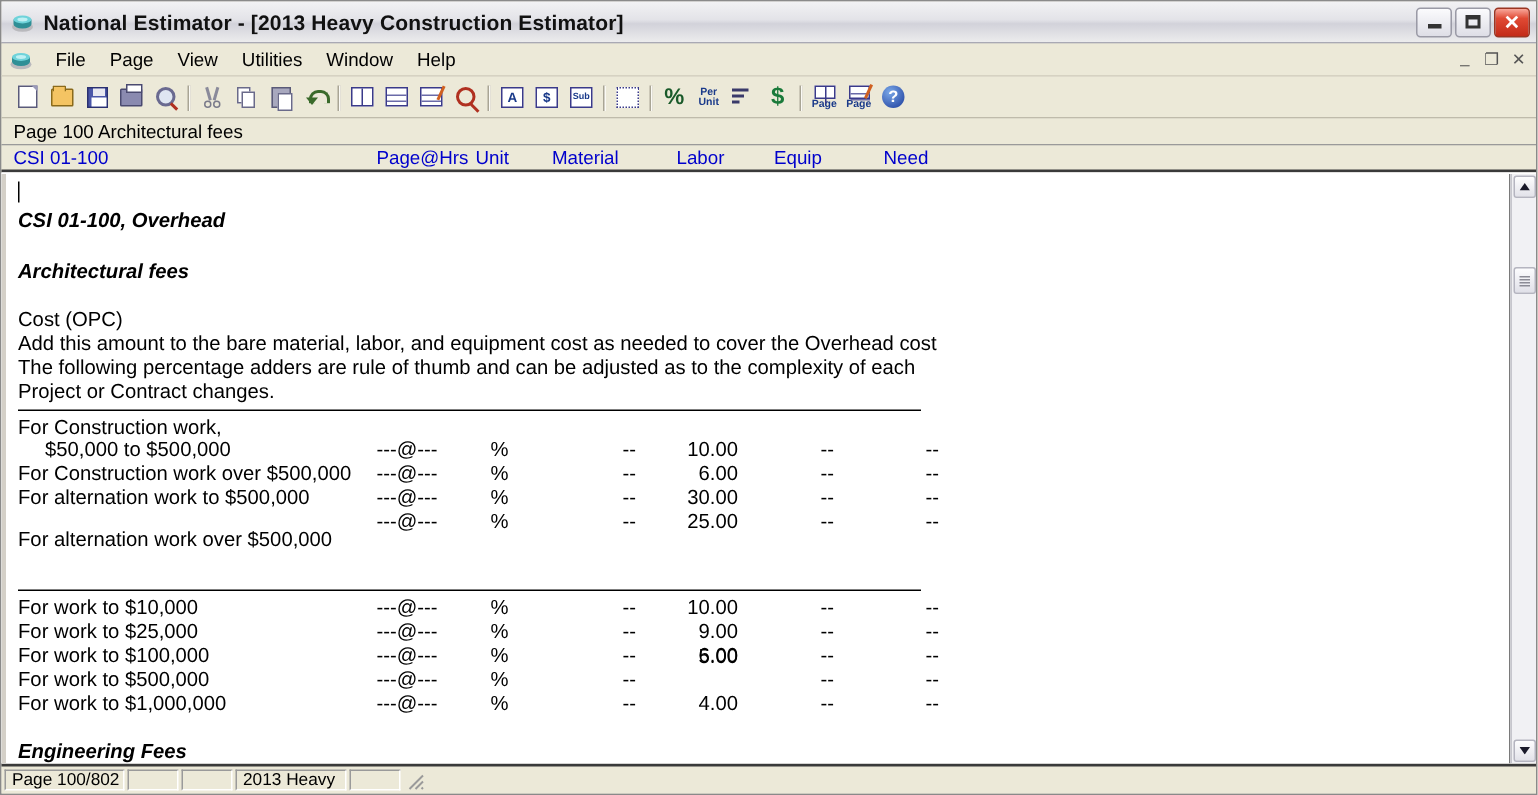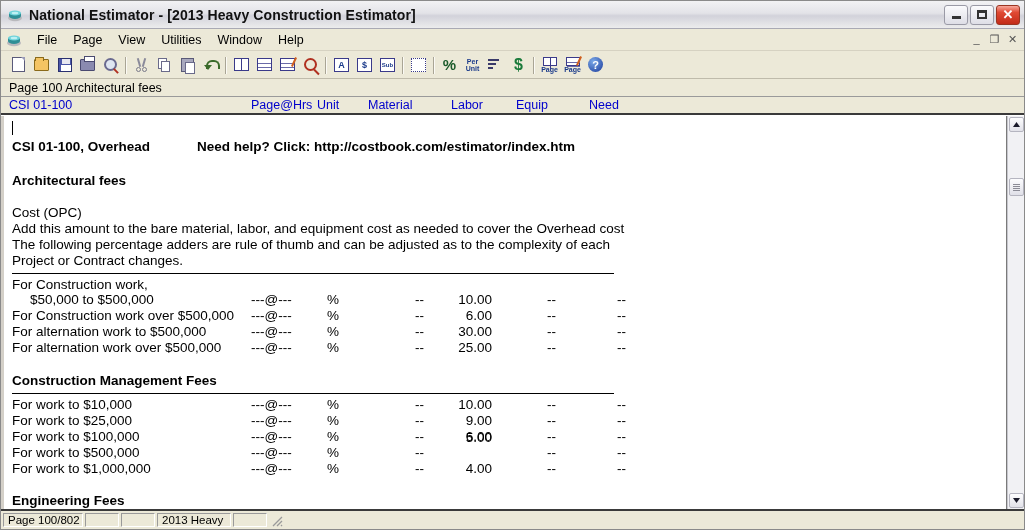--- a/index.html
+++ b/index.html
@@ -127,21 +127,21 @@
   .doc::before {
     content:""; position:absolute; left:-3px; top:0; bottom:0; width:1px; background:#808080;
   }
   .caret {
     position: absolute; left: 8px; top: 5px; width: 1px; height: 14px; background: #000;
   }
   .line {
     position: absolute; left: 8px; white-space: nowrap;
     font-size: 13.5px; color: #000; line-height: 15px;
   }
-  .bold { font-weight: bold; }
+  .bold { font-weight: bold; font-style: italic; }
   .hr {
     position: absolute; left: 8px; height: 1px; background: #000;
   }
   .cell { position: absolute; font-size: 13.5px; color: #000; white-space: nowrap; }
   .cell.r { text-align: right; }
 
   
   .vscroll {
     flex: 0 0 17px; width: 17px;
     background: #f1f1f4;
@@ -393,21 +393,20 @@
     <span class="ch" style="left:450px">Labor</span>
     <span class="ch" style="left:515px">Equip</span>
     <span class="ch" style="left:588px">Need</span>
   </div>
 
   <div class="docwrap">
     <div class="doc">
       <div class="caret"></div>
 
       <div class="line bold" style="top:23px">CSI 01-100, Overhead</div>
-      <div class="line bold" style="top:23px;left:193px">Need help? Click: http://costbook.com/estimator/index.htm</div>
 
       <div class="line bold" style="top:57px">Architectural fees</div>
 
       <div class="line" style="top:89px">Cost (OPC)</div>
       <div class="line" style="top:105px">Add this amount to the bare material, labor, and equipment cost as needed to cover the Overhead cost</div>
       <div class="line" style="top:137px">Project or Contract changes.</div>
       <div class="line" style="top:121px">The following percentage adders are rule of thumb and can be adjusted as to the complexity of each</div>
 
       <div class="hr" style="top:157px;width:602px"></div>
 
@@ -437,30 +436,29 @@
         <span class="cell" style="left:8px;top:208px">For alternation work to $500,000</span>
         <span class="cell" style="left:247px;top:208px">---@---</span>
         <span class="cell" style="left:323px;top:208px">%</span>
         <span class="cell r" style="left:390px;top:208px;width:30px">--</span>
         <span class="cell r" style="left:440px;top:208px;width:48px">30.00</span>
         <span class="cell r" style="left:522px;top:208px;width:30px">--</span>
         <span class="cell r" style="left:592px;top:208px;width:30px">--</span>
       </div>
 
       <div>
-        <span class="cell" style="left:8px;top:224px">For alternation work over $500,000</span>
+        <span class="cell" style="left:8px;top:236px">For alternation work over $500,000</span>
         <span class="cell" style="left:247px;top:224px">---@---</span>
         <span class="cell" style="left:323px;top:224px">%</span>
         <span class="cell r" style="left:390px;top:224px;width:30px">--</span>
         <span class="cell r" style="left:440px;top:224px;width:48px">25.00</span>
         <span class="cell r" style="left:522px;top:224px;width:30px">--</span>
         <span class="cell r" style="left:592px;top:224px;width:30px">--</span>
       </div>
 
-      <div class="line bold" style="top:257px">Construction Management Fees</div>
       <div class="hr" style="top:277px;width:602px"></div>
 
       <div>
         <span class="cell" style="left:8px;top:281px">For work to $10,000</span>
         <span class="cell" style="left:247px;top:281px">---@---</span>
         <span class="cell" style="left:323px;top:281px">%</span>
         <span class="cell r" style="left:390px;top:281px;width:30px">--</span>
         <span class="cell r" style="left:440px;top:281px;width:48px">10.00</span>
         <span class="cell r" style="left:522px;top:281px;width:30px">--</span>
         <span class="cell r" style="left:592px;top:281px;width:30px">--</span>

